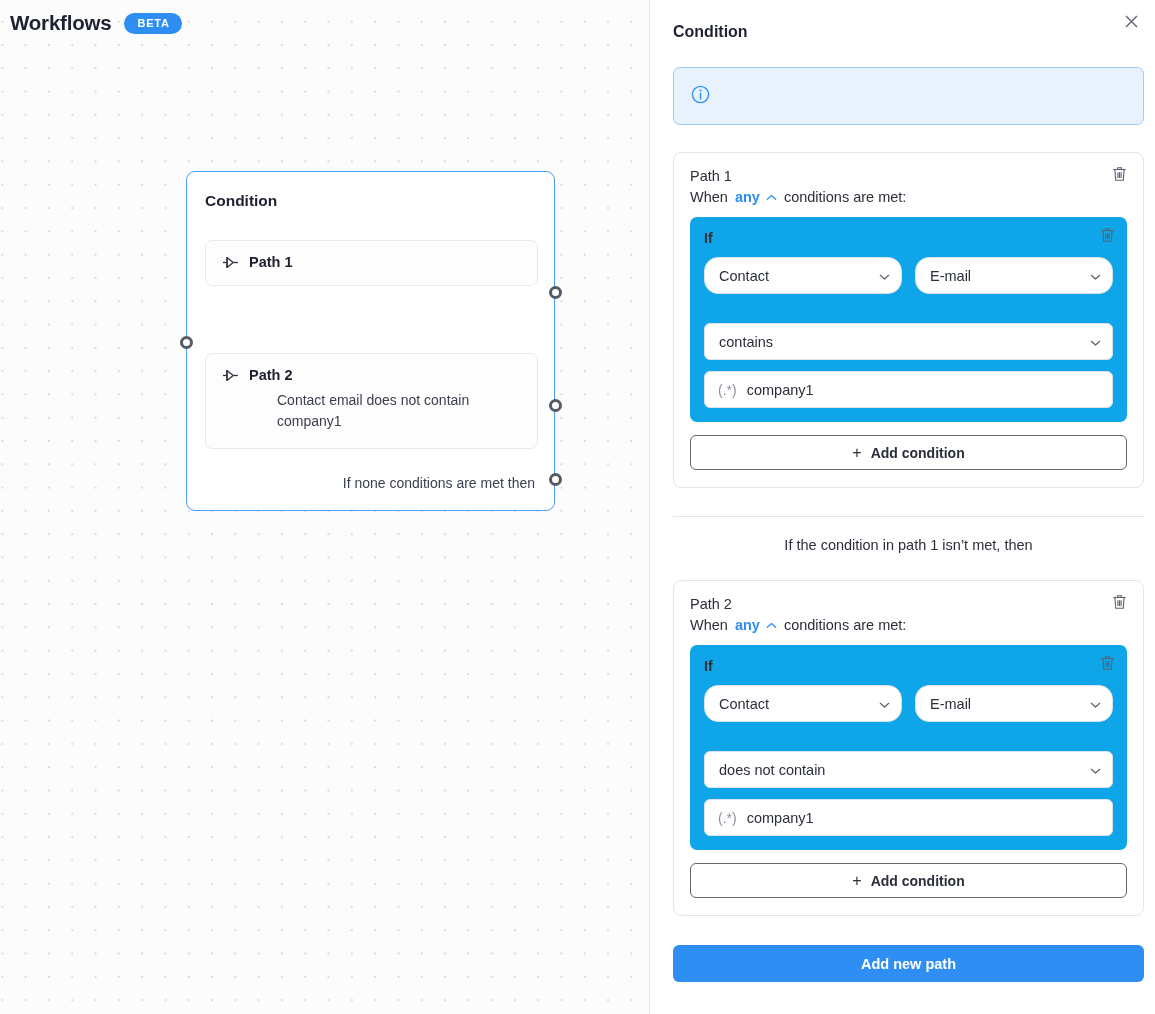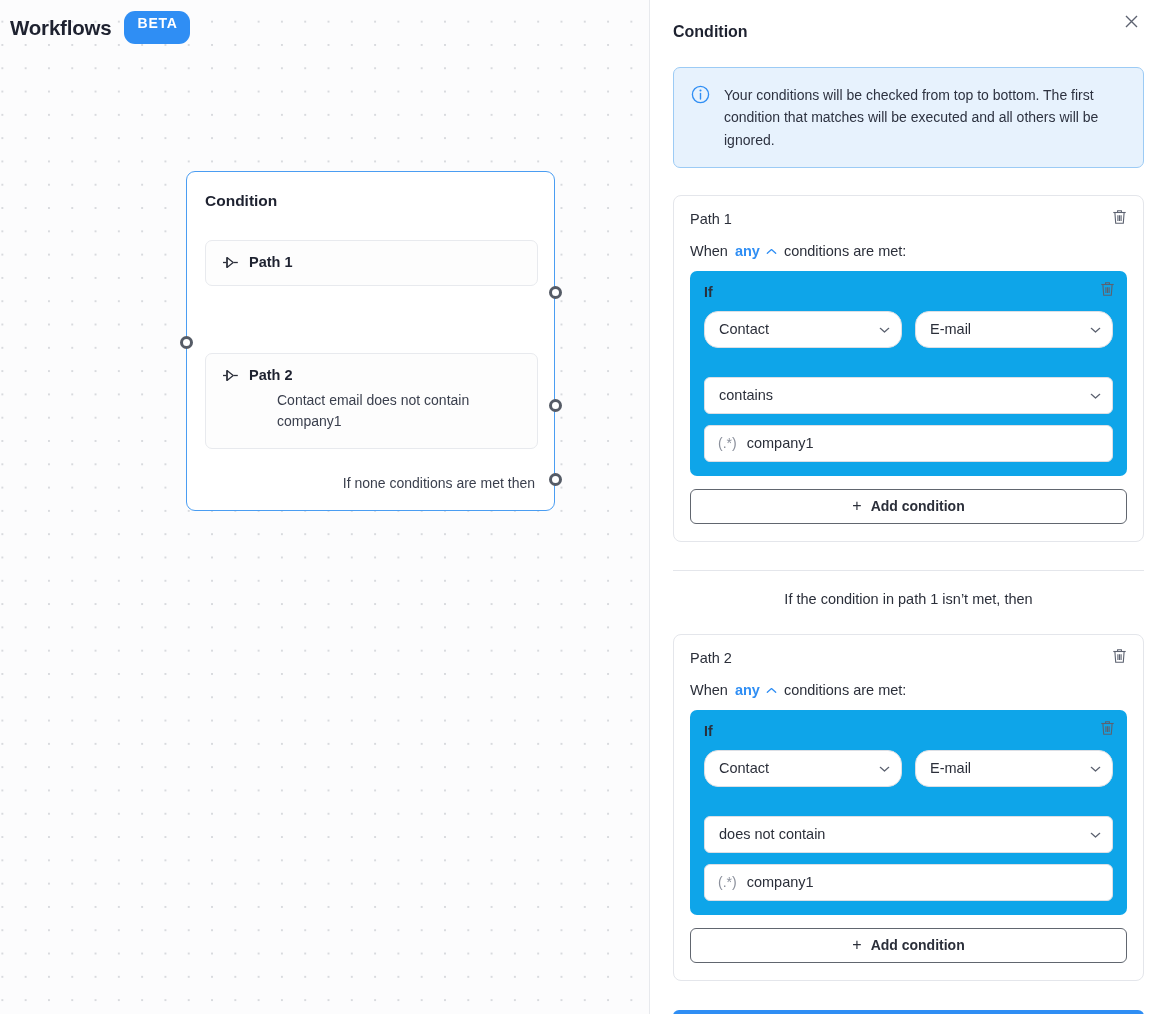--- a/index.html
+++ b/index.html
@@ -38,24 +38,24 @@
   }
   #wf-title {
     font-size: 20.5px;
     font-weight: bold;
     color: #1e2230;
     letter-spacing: -0.2px;
   }
   #beta-badge {
     background: #2f8ef4;
     color: #ffffff;
-    font-size: 14px;
+    font-size: 11px;
     font-weight: bold;
     letter-spacing: 0.8px;
-    padding: 5px 12px 14px 13px;
+    padding: 5px 12px 5px 13px;
     border-radius: 11px;
     line-height: 1;
   }
 
   
   #cond-node {
     position: absolute;
     left: 186px; top: 171px;
     width: 369px;
     height: 340px;
@@ -188,21 +188,21 @@
     position: absolute;
     right: 13px; top: 12px;
     width: 22px; height: 22px;
     display: flex; align-items: center; justify-content: center;
     cursor: pointer;
   }
   .trash-btn.inner {
     right: 9px; top: 9px;
   }
   .when-row {
-    margin-top: 16px;
+    margin-top: 5px;
     display: flex;
     align-items: center;
     gap: 7px;
     font-size: 14.5px;
     color: #2b2f3a;
   }
   .any-toggle {
     display: flex;
     align-items: center;
     gap: 6px;
@@ -380,21 +380,20 @@
   <div id="panel-body">
 
     <div id="info-banner">
       <span class="info-icon">
         <svg width="19" height="19" viewBox="0 0 19 19" fill="none">
           <circle cx="9.5" cy="9.5" r="8.1" stroke="#2f8ef4" stroke-width="1.35"></circle>
           <circle cx="9.5" cy="5.5" r="1.05" fill="#2f8ef4"></circle>
           <path d="M9.5 8.4 v5.6" stroke="#2f8ef4" stroke-width="1.4" stroke-linecap="round"></path>
         </svg>
       </span>
-      <div id="info-text">Your conditions will be checked from top to bottom. The first condition that matches will be executed and all others will be ignored.</div>
     </div>
 
     
     <div class="path-section">
       <div class="path-section-label">Path 1</div>
 
       <div class="trash-btn">
         <span>
           <svg width="15" height="16" viewBox="0 0 15 16" fill="none" stroke="#5c6270" stroke-width="1.1">
             <path d="M1.3 3.5 h12.4"></path>

